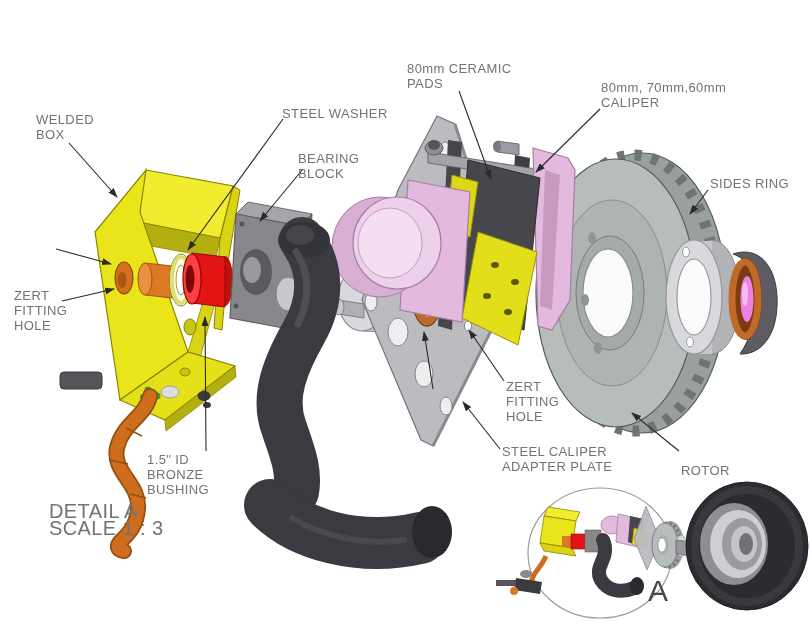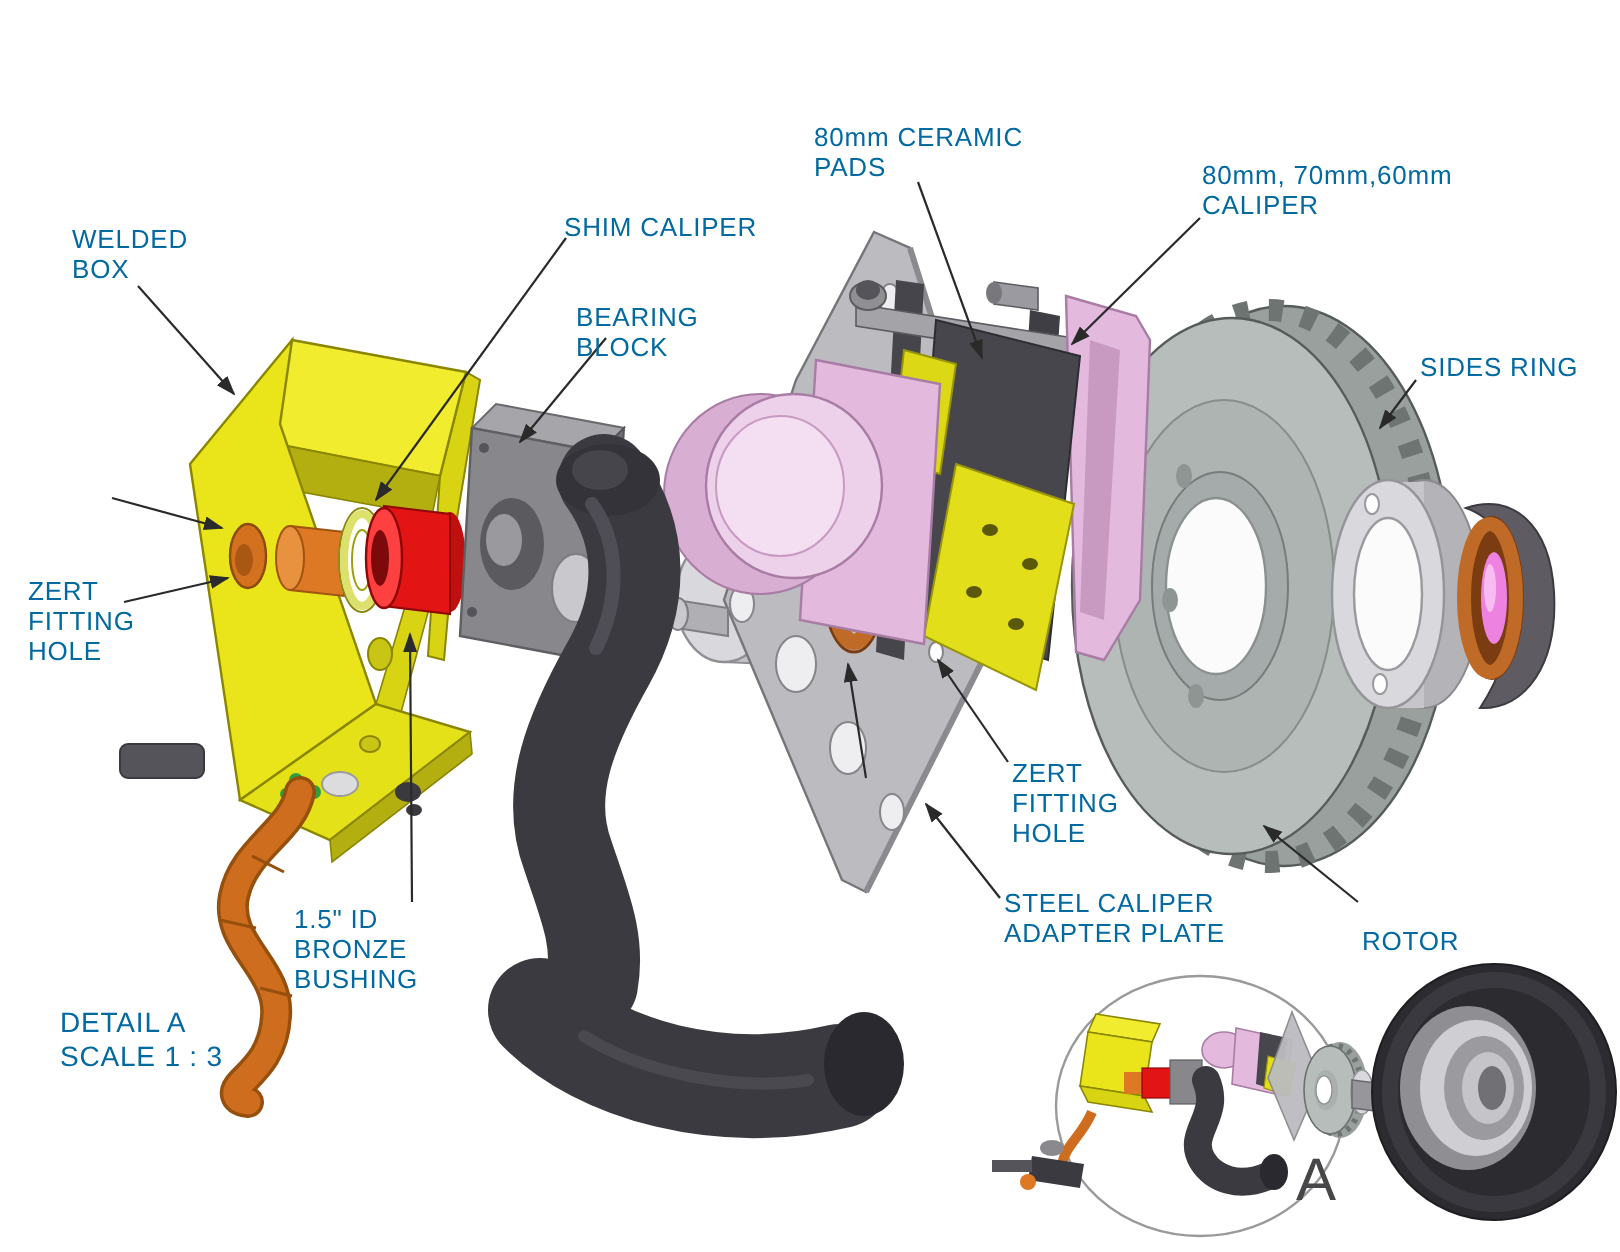--- a/index.html
+++ b/index.html
@@ -4,23 +4,23 @@
 <style>
   html,body{margin:0;padding:0;background:#ffffff;}
   .stage{
     position:relative;width:810px;height:626px;background:#ffffff;overflow:hidden;
     font-family:"Liberation Sans", sans-serif;
   }
   .stage svg{position:absolute;left:0;top:0;}
   .lbl{
     position:absolute;
     font-size:13px;line-height:15px;letter-spacing:.4px;
-    color:#0369a1;white-space:pre-line;pointer-events:none;
+    color:#737373;white-space:pre-line;pointer-events:none;
   }
-  .lbl.detail-note{font-size:14px;line-height:17px;}
+  .lbl.detail-note{font-size:20px;line-height:17px;margin-left:19px;}
   .lbl.detail-a{font-size:30px;line-height:30px;letter-spacing:0;color:#47474a;}
 </style>
 </head>
 <body>
 
 <div class="stage">
 
 <svg width="810" height="626" viewBox="0 0 810 626">
   <defs>
     <marker id="arr" markerWidth="10" markerHeight="8" refX="9" refY="3.5" orient="auto" markerUnits="userSpaceOnUse">
@@ -252,22 +252,22 @@
     <line x1="679" y1="451" x2="632" y2="413" marker-end="url(#arr)"></line>
     <line x1="206" y1="451" x2="205" y2="317" marker-end="url(#arr)"></line>
   </g>
 </svg>
 
 <div class="lbl" style="left:36px;top:112px">WELDED
 BOX</div>
 <div class="lbl" style="left:14px;top:288px">ZERT
 FITTING
 HOLE</div>
-<div class="lbl" style="left:282px;top:106px">SHIM CALIPER</div>
-<div class="lbl" style="left:288px;top:151px">BEARING
+<div class="lbl" style="left:282px;top:106px">STEEL WASHER</div>
+<div class="lbl" style="left:298px;top:151px">BEARING
 BLOCK</div>
 <div class="lbl" style="left:407px;top:61px">80mm CERAMIC
 PADS</div>
 <div class="lbl" style="left:601px;top:80px">80mm, 70mm,60mm
 CALIPER</div>
 <div class="lbl" style="left:710px;top:176px">SIDES RING</div>
 <div class="lbl" style="left:506px;top:379px">ZERT
 FITTING
 HOLE</div>
 <div class="lbl" style="left:502px;top:444px">STEEL CALIPER

